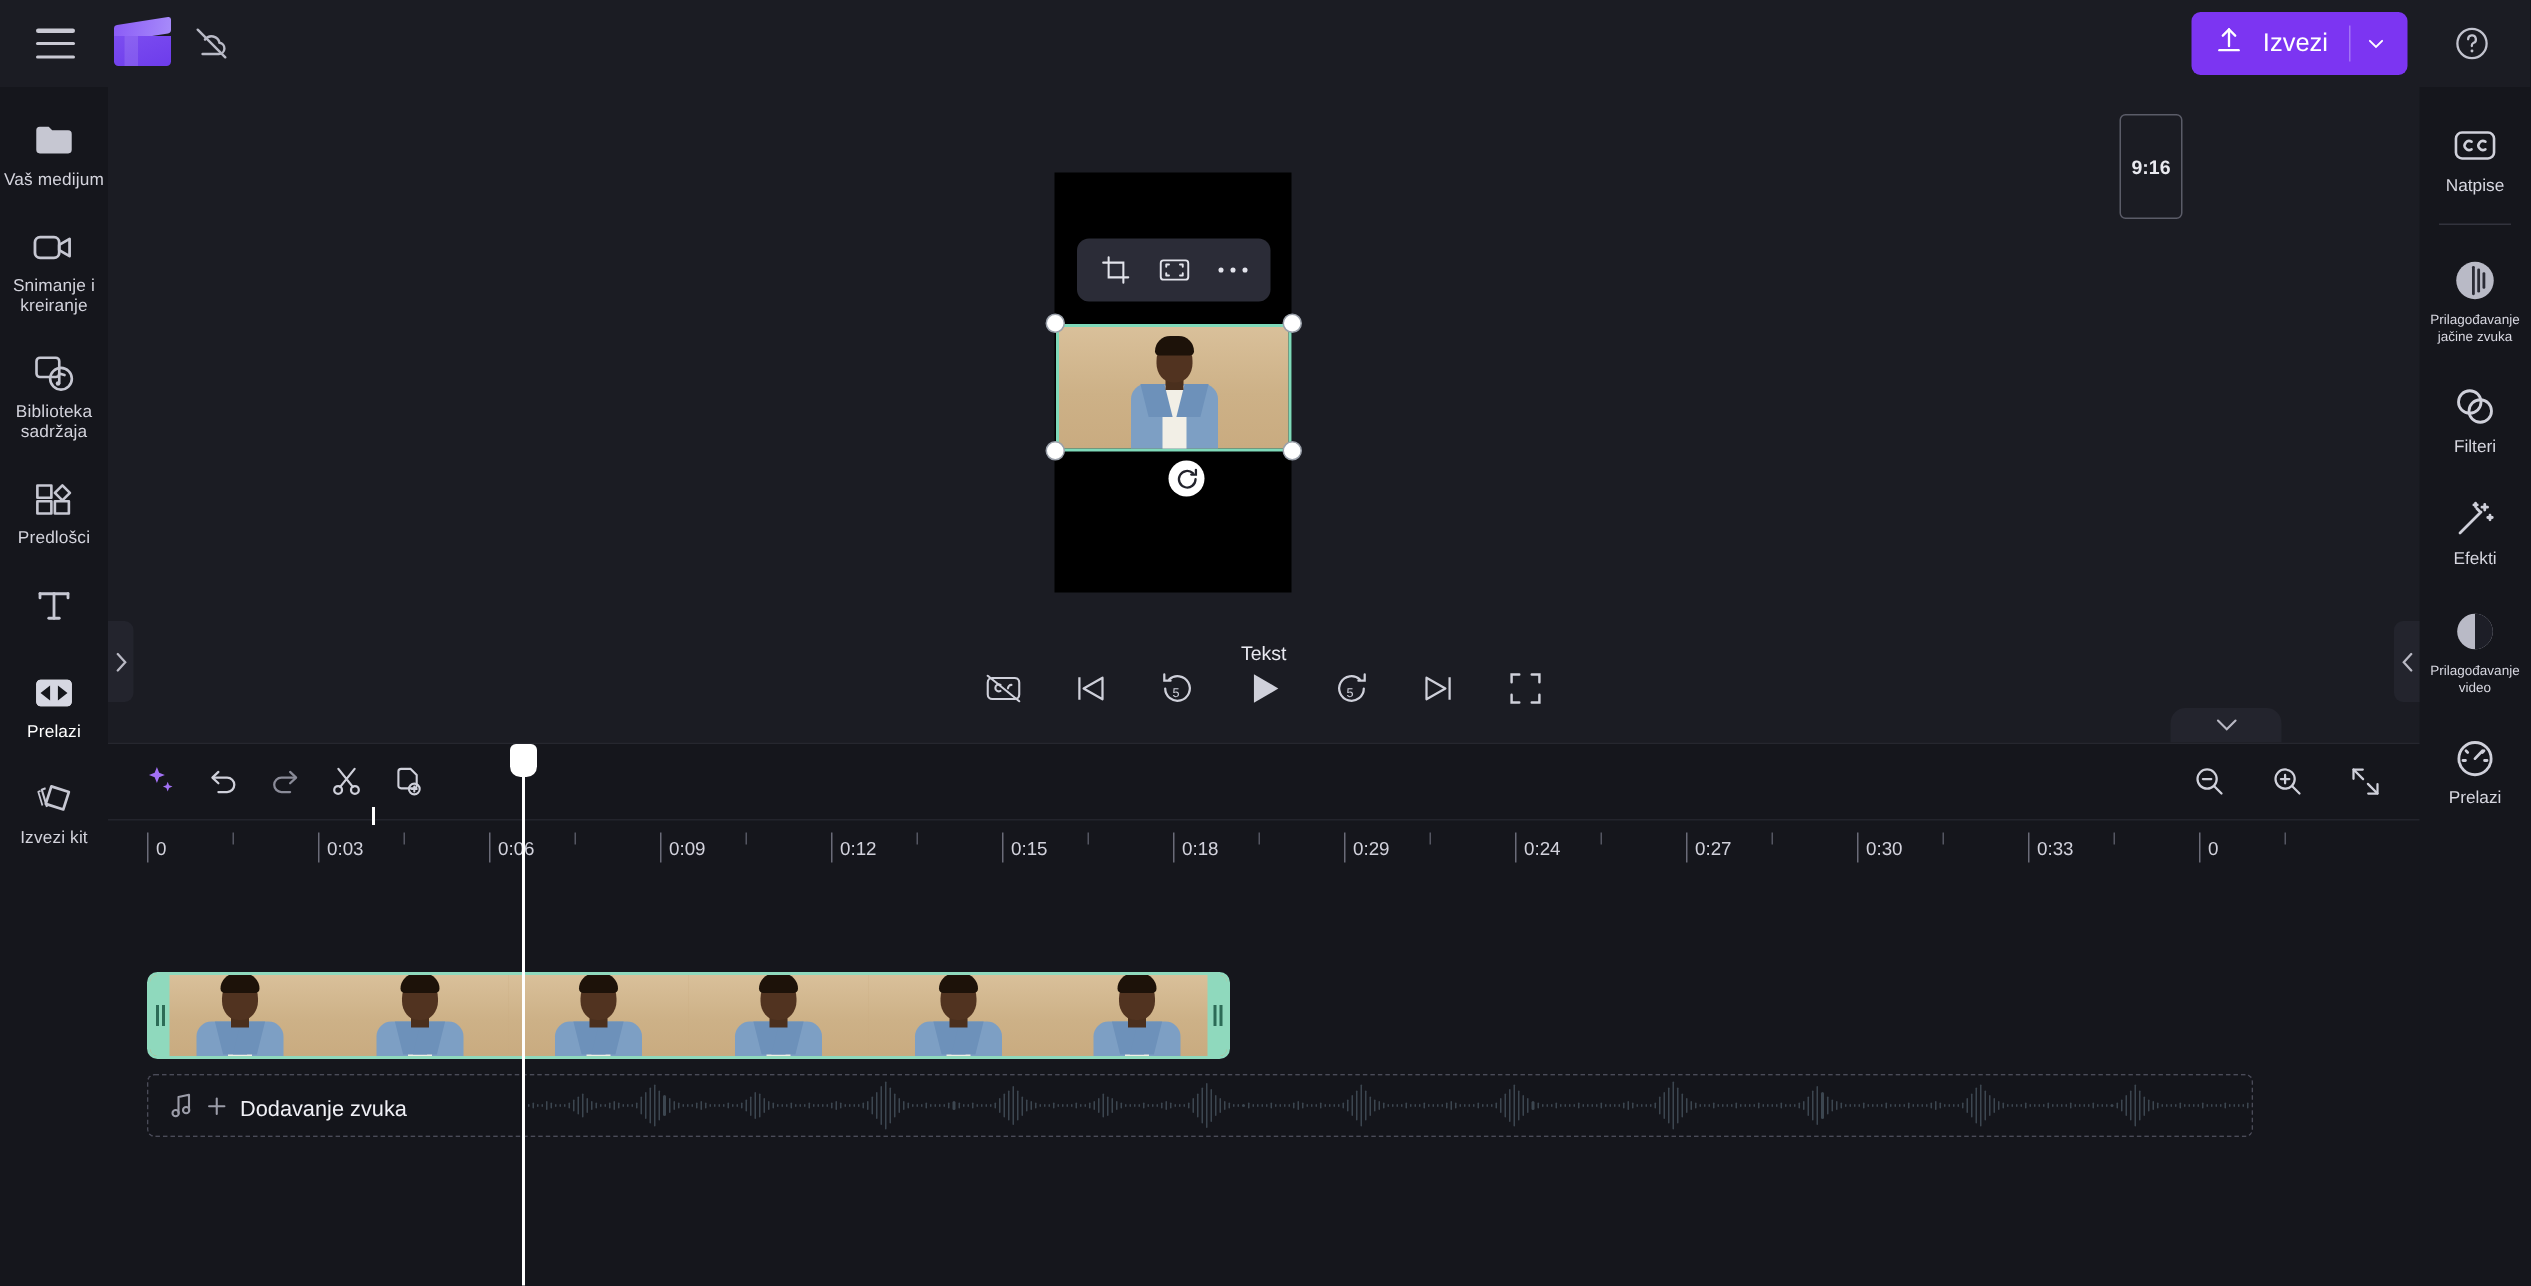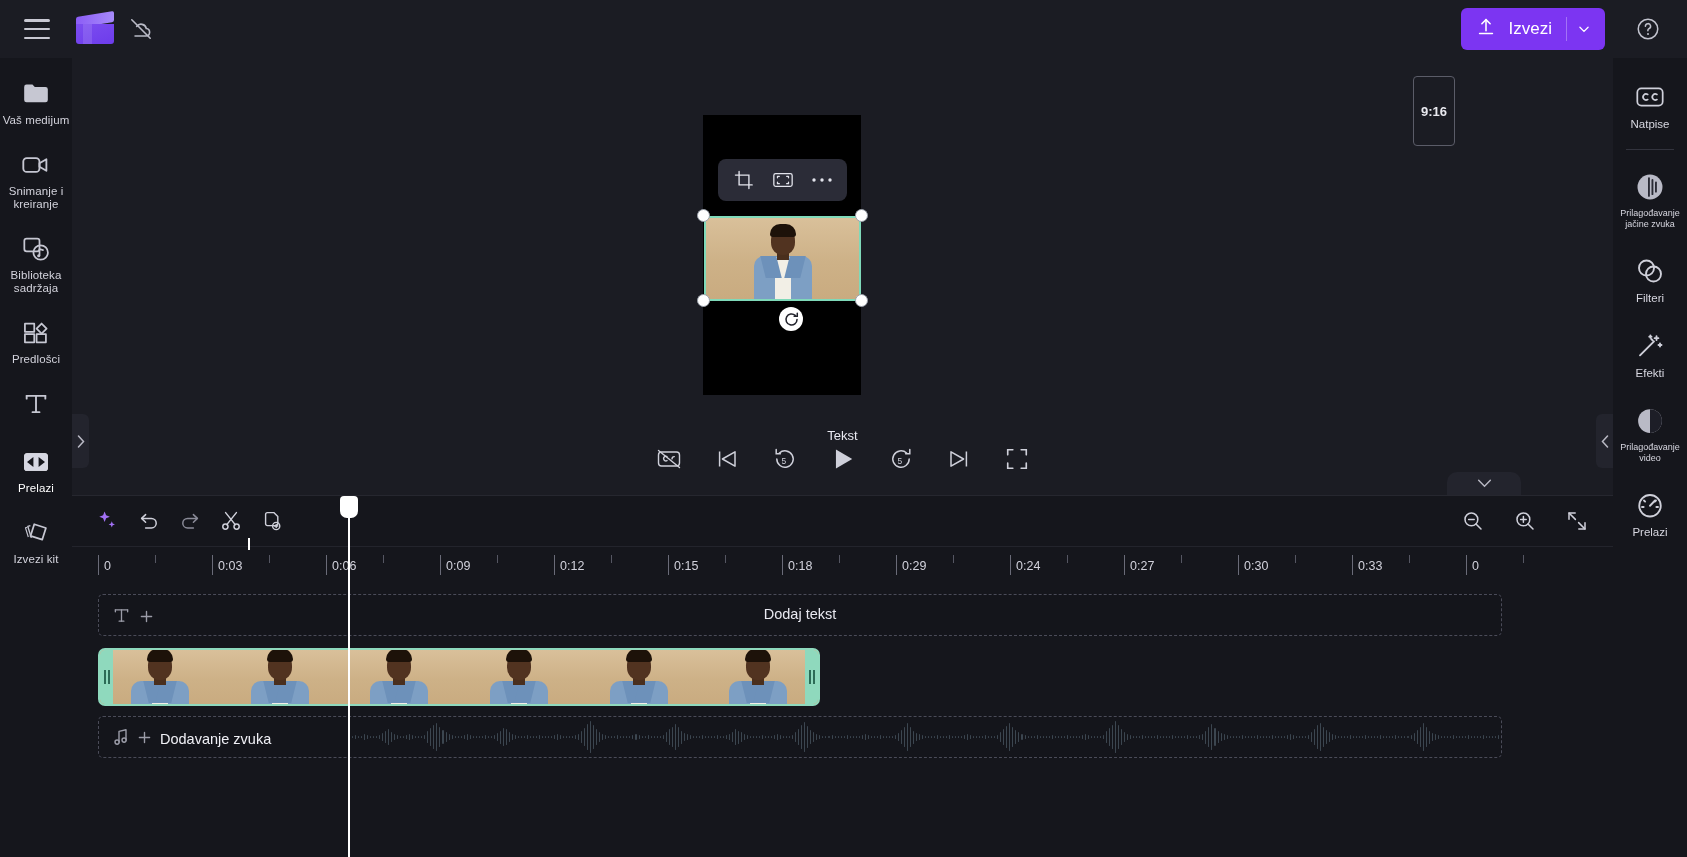--- a/index.html
+++ b/index.html
@@ -644,38 +644,20 @@
         <div class="tick-major" style="left: 1280px;"></div>
         <div class="tick-label" style="left: 1286px;">0:33</div>
         <div class="tick-minor" style="left: 1337px;"></div>
         <div class="tick-major" style="left: 1394px;"></div>
         <div class="tick-label" style="left: 1400px;">0</div>
         <div class="tick-minor" style="left: 1451px;"></div>
       </div>
 
     <div id="tracks">
 
-      <div class="track-text">
-        <div class="t-ico">
-          <span>
-            <svg width="17" height="19" viewBox="0 0 18 20" fill="none" stroke="#9b9ca8" stroke-width="1.4" stroke-linecap="round">
-              <path d="M2.5 4h13"></path>
-                <path d="M2.5 4v2M15.5 4v2"></path>
-                <path d="M9 4v12"></path>
-                <path d="M6.5 16h5"></path>
-            </svg>
-          </span>
-          <span>
-            <svg width="13" height="13" viewBox="0 0 14 14" fill="none" stroke="#9b9ca8" stroke-width="1.5" stroke-linecap="round">
-                <path d="M7 1.5v11M1.5 7h11"></path>
-              </svg>
-          </span>
-        </div>
-        <div class="t-lbl">Dodaj tekst</div>
-      </div>
 
       <div id="video-clip">
         <div class="thumb">
             <div class="person">
               <div class="p-shirt"></div>
               <div class="p-inner"></div>
               <div class="p-collarL"></div>
               <div class="p-collarR"></div>
               <div class="p-neck"></div>
               <div class="p-head"></div>

